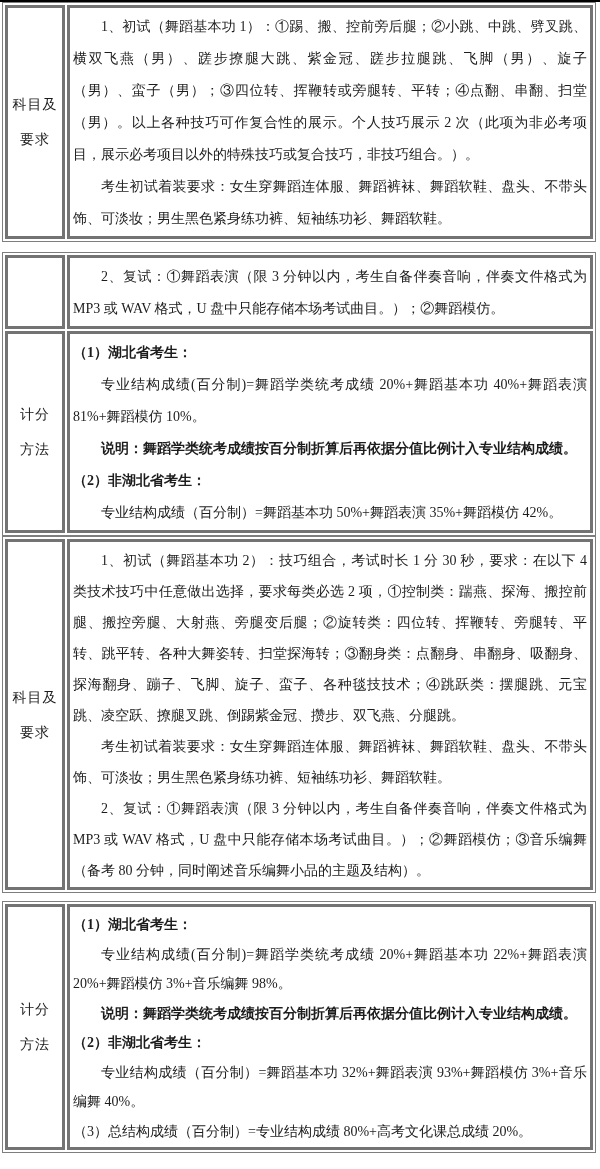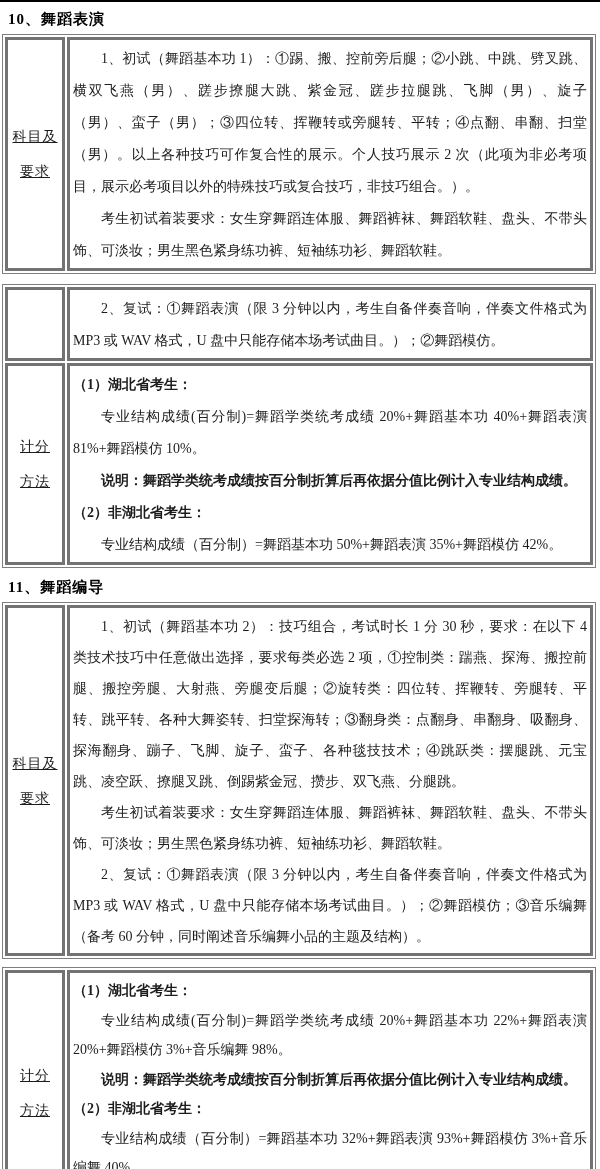--- a/index.html
+++ b/index.html
@@ -47,21 +47,20 @@
   td.label-cell {
     width: 54px;
     text-align: center;
     vertical-align: middle;
     font-size: 14px;
     padding: 0;
   }
   td.label-cell .label-line {
     line-height: 35px;
     letter-spacing: 1px;
-    text-decoration: underline;
   }
   td.content-cell {
     font-size: 14px;
     text-align: justify;
     vertical-align: top;
     padding: 3px 3px 1px 3px;
   }
   .gap-8  { height: 8px; }
   .gap-10 { height: 10px; }
   p {
@@ -75,21 +74,20 @@
   .lh31 td.content-cell { line-height: 31px; margin-top: 6px; }
   .lh29 td.content-cell { line-height: 29.5px; }
 </style>
 </head>
 <body>
 
 <div class="top-rule"></div>
 
 <div class="doc">
 
-  <div class="section-heading">10、舞蹈表演</div>
 
   <table class="grid lh32">
     <tbody>
         <tr>
       <td class="label-cell">
         <div class="label-line">科目及</div>
         <div class="label-line">要求</div>
       </td>
       <td class="content-cell">
         <p>1、初试（舞蹈基本功 1）：①踢、搬、控前旁后腿；②小跳、中跳、劈叉跳、横双飞燕（男）、蹉步撩腿大跳、紫金冠、蹉步拉腿跳、飞脚（男）、旋子（男）、蛮子（男）；③四位转、挥鞭转或旁腿转、平转；④点翻、串翻、扫堂（男）。以上各种技巧可作复合性的展示。个人技巧展示 2 次（此项为非必考项目，展示必考项目以外的特殊技巧或复合技巧，非技巧组合。）。</p>
@@ -118,33 +116,32 @@
         <p class="flush bold">（1）湖北省考生：</p>
         <p>专业结构成绩(百分制)=舞蹈学类统考成绩 20%+舞蹈基本功 40%+舞蹈表演 81%+舞蹈模仿 10%。</p>
         <p class="bold">说明：舞蹈学类统考成绩按百分制折算后再依据分值比例计入专业结构成绩。</p>
         <p class="flush bold">（2）非湖北省考生：</p>
         <p>专业结构成绩（百分制）=舞蹈基本功 50%+舞蹈表演 35%+舞蹈模仿 42%。</p>
       </td>
     </tr>
   </tbody>
     </table>
 
-  <div class="section-heading">11、舞蹈编导</div>
 
   <table class="grid lh31">
     <tbody>
         <tr>
       <td class="label-cell">
         <div class="label-line">科目及</div>
         <div class="label-line">要求</div>
       </td>
       <td class="content-cell">
         <p>1、初试（舞蹈基本功 2）：技巧组合，考试时长 1 分 30 秒，要求：在以下 4 类技术技巧中任意做出选择，要求每类必选 2 项，①控制类：踹燕、探海、搬控前腿、搬控旁腿、大射燕、旁腿变后腿；②旋转类：四位转、挥鞭转、旁腿转、平转、跳平转、各种大舞姿转、扫堂探海转；③翻身类：点翻身、串翻身、吸翻身、探海翻身、蹦子、飞脚、旋子、蛮子、各种毯技技术；④跳跃类：摆腿跳、元宝跳、凌空跃、撩腿叉跳、倒踢紫金冠、攒步、双飞燕、分腿跳。</p>
         <p>考生初试着装要求：女生穿舞蹈连体服、舞蹈裤袜、舞蹈软鞋、盘头、不带头饰、可淡妆；男生黑色紧身练功裤、短袖练功衫、舞蹈软鞋。</p>
-        <p>2、复试：①舞蹈表演（限 3 分钟以内，考生自备伴奏音响，伴奏文件格式为 MP3 或 WAV 格式，U 盘中只能存储本场考试曲目。）；②舞蹈模仿；③音乐编舞（备考 60 分钟，同时阐述音乐编舞小品的主题及结构）。</p>
+        <p>2、复试：①舞蹈表演（限 3 分钟以内，考生自备伴奏音响，伴奏文件格式为 MP3 或 WAV 格式，U 盘中只能存储本场考试曲目。）；②舞蹈模仿；③音乐编舞（备考 80 分钟，同时阐述音乐编舞小品的主题及结构）。</p>
       </td>
     </tr>
   </tbody>
     </table>
 
   <div class="gap-8"></div>
 
   <table class="grid lh29">
     <tbody>
         <tr>

